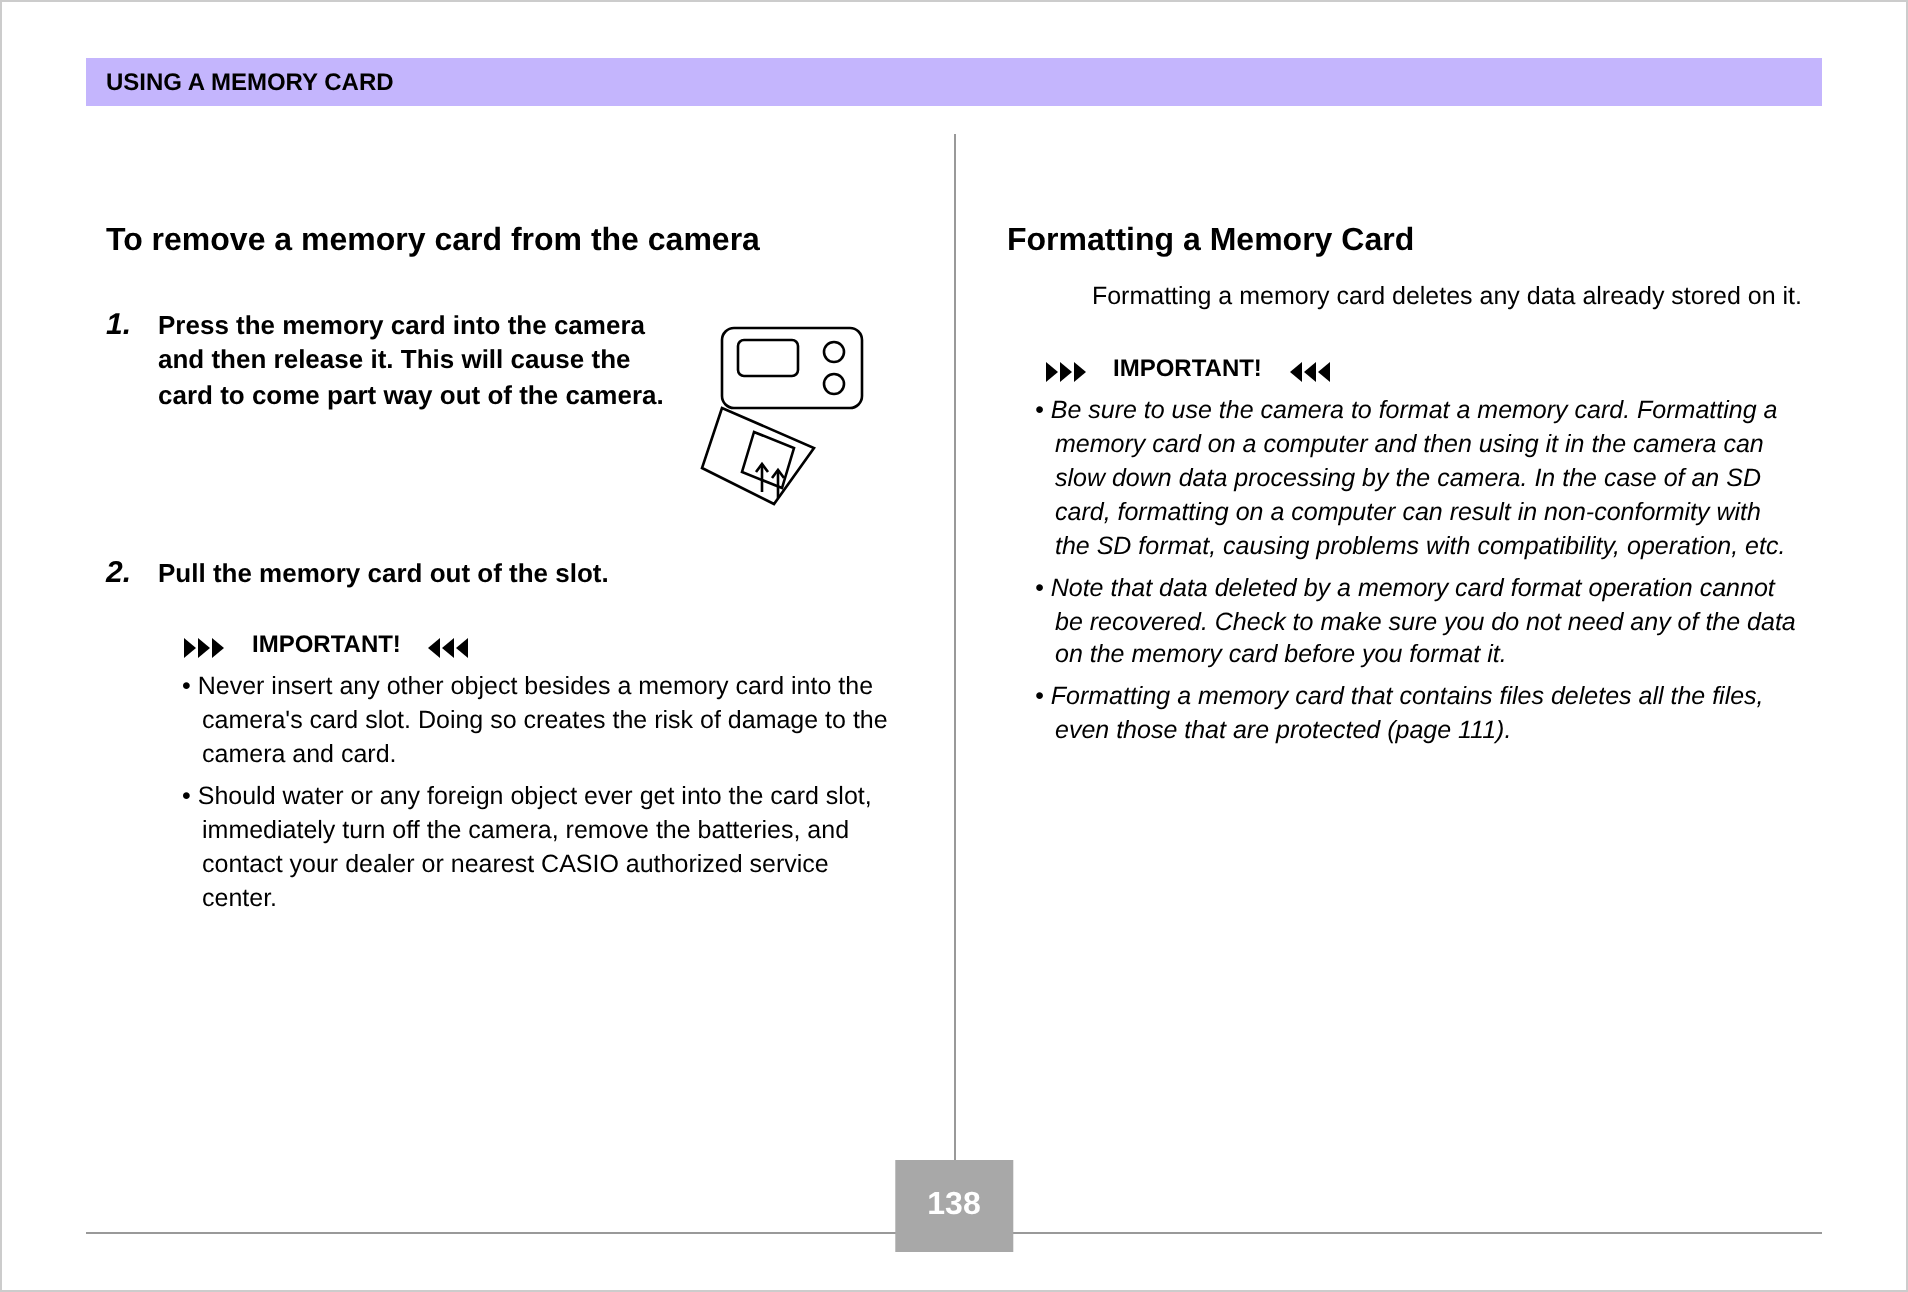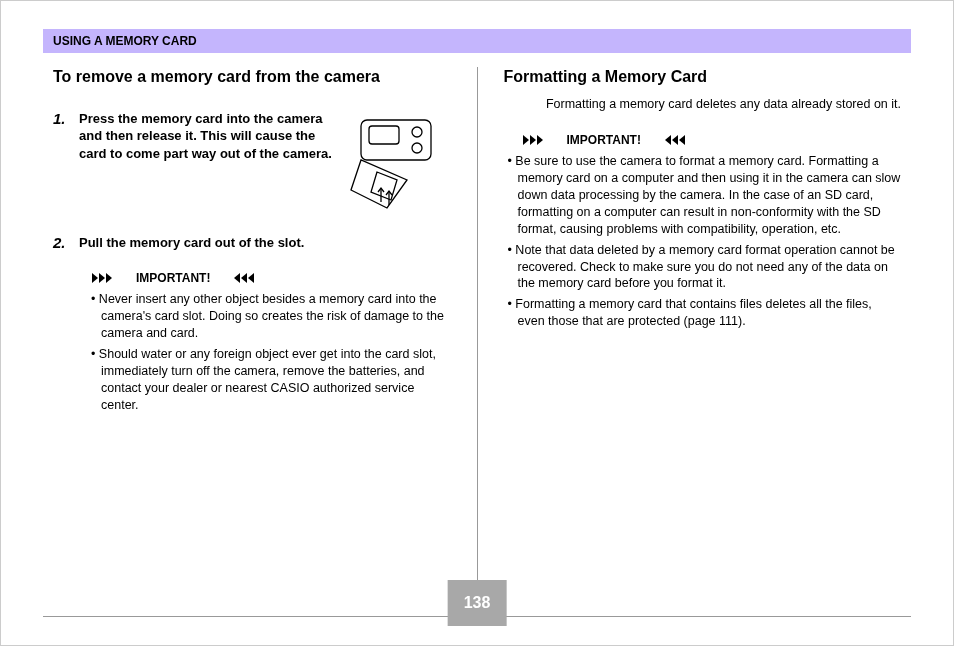--- a/index.html
+++ b/index.html
@@ -33,20 +33,21 @@
     padding-right: 26px;
   }
   .col-right {
     padding-left: 26px;
   }
   h2 {
     font-size: 16px;
     font-weight: bold;
     margin-bottom: 8px;
     line-height: 1.3;
+    margin-top: 44px;
   }
   .intro {
     font-size: 12.5px;
     margin-bottom: 18px;
     line-height: 1.4;
     text-align: right;
   }
   .step-row {
     display: flex;
     align-items: flex-start;
@@ -66,23 +67,23 @@
     flex: 1;
   }
   .camera-illus {
     width: 110px;
     height: 110px;
     margin-left: 6px;
     flex-shrink: 0;
   }
   .important-row {
     display: flex;
-    align-items: center;
+    align-items: flex-end;
     margin: 20px 0 6px 20px;
-    gap: 22px;
+    gap: 12px;
     padding-left: 19px;
   }
   .arrow-dec {
     display: inline-flex;
     gap: 1px;
   }
   .arrow-dec .tri {
     width: 0; height: 0;
     border-top: 5px solid transparent;
     border-bottom: 5px solid transparent;
@@ -196,21 +197,21 @@
           <span class="tri"></span>
         </span>
       <span class="important-label">IMPORTANT!</span>
       <span class="arrow-dec left">
           <span class="tri"></span>
           <span class="tri"></span>
           <span class="tri"></span>
         </span>
     </div>
 
-    <ul class="bullets" style="margin-left:4px;">
+    <ul class="bullets" style="margin-left:14px;font-style:italic;">
       <li>Be sure to use the camera to format a memory card. Formatting a memory card on a computer and then using it in the camera can slow down data processing by the camera. In the case of an SD card, formatting on a computer can result in non-conformity with the SD format, causing problems with compatibility, operation, etc.</li>
       <li>Note that data deleted by a memory card format operation cannot be recovered. Check to make sure you do not need any of the data on the memory card before you format it.</li>
       <li>Formatting a memory card that contains files deletes all the files, even those that are protected (page 111).</li>
     </ul>
   </div>
 
 </div>
 
 <div class="footer-line"></div>
 <div class="page-num-box">138</div>

